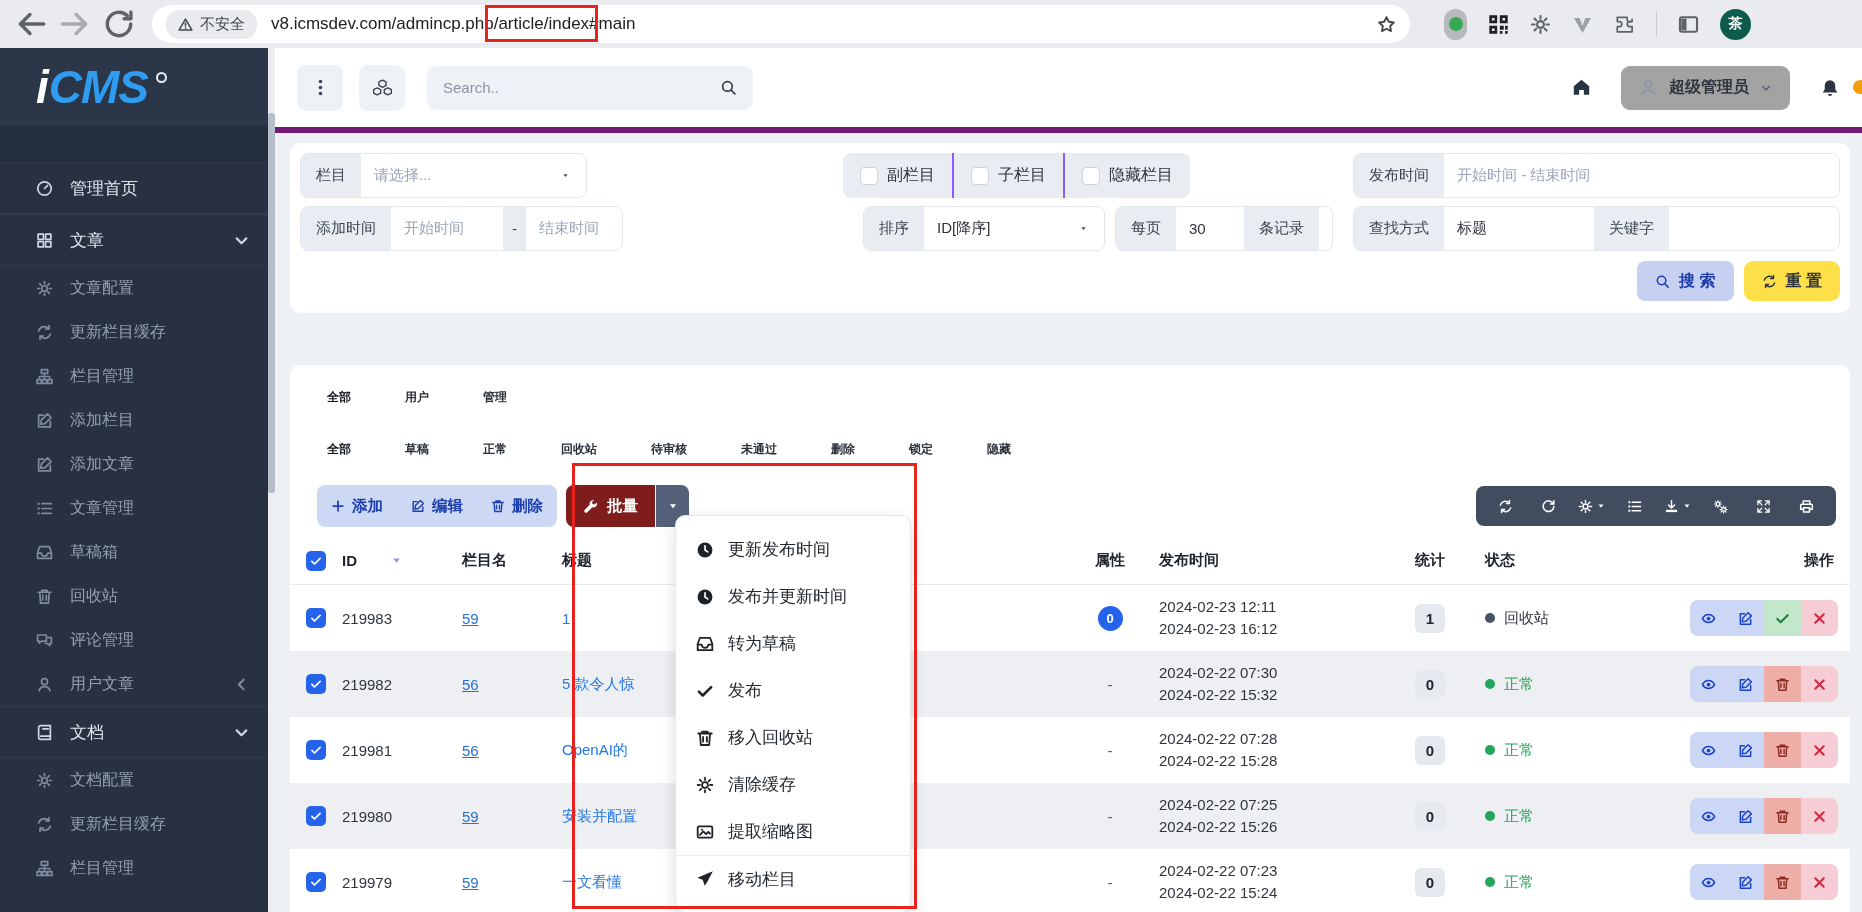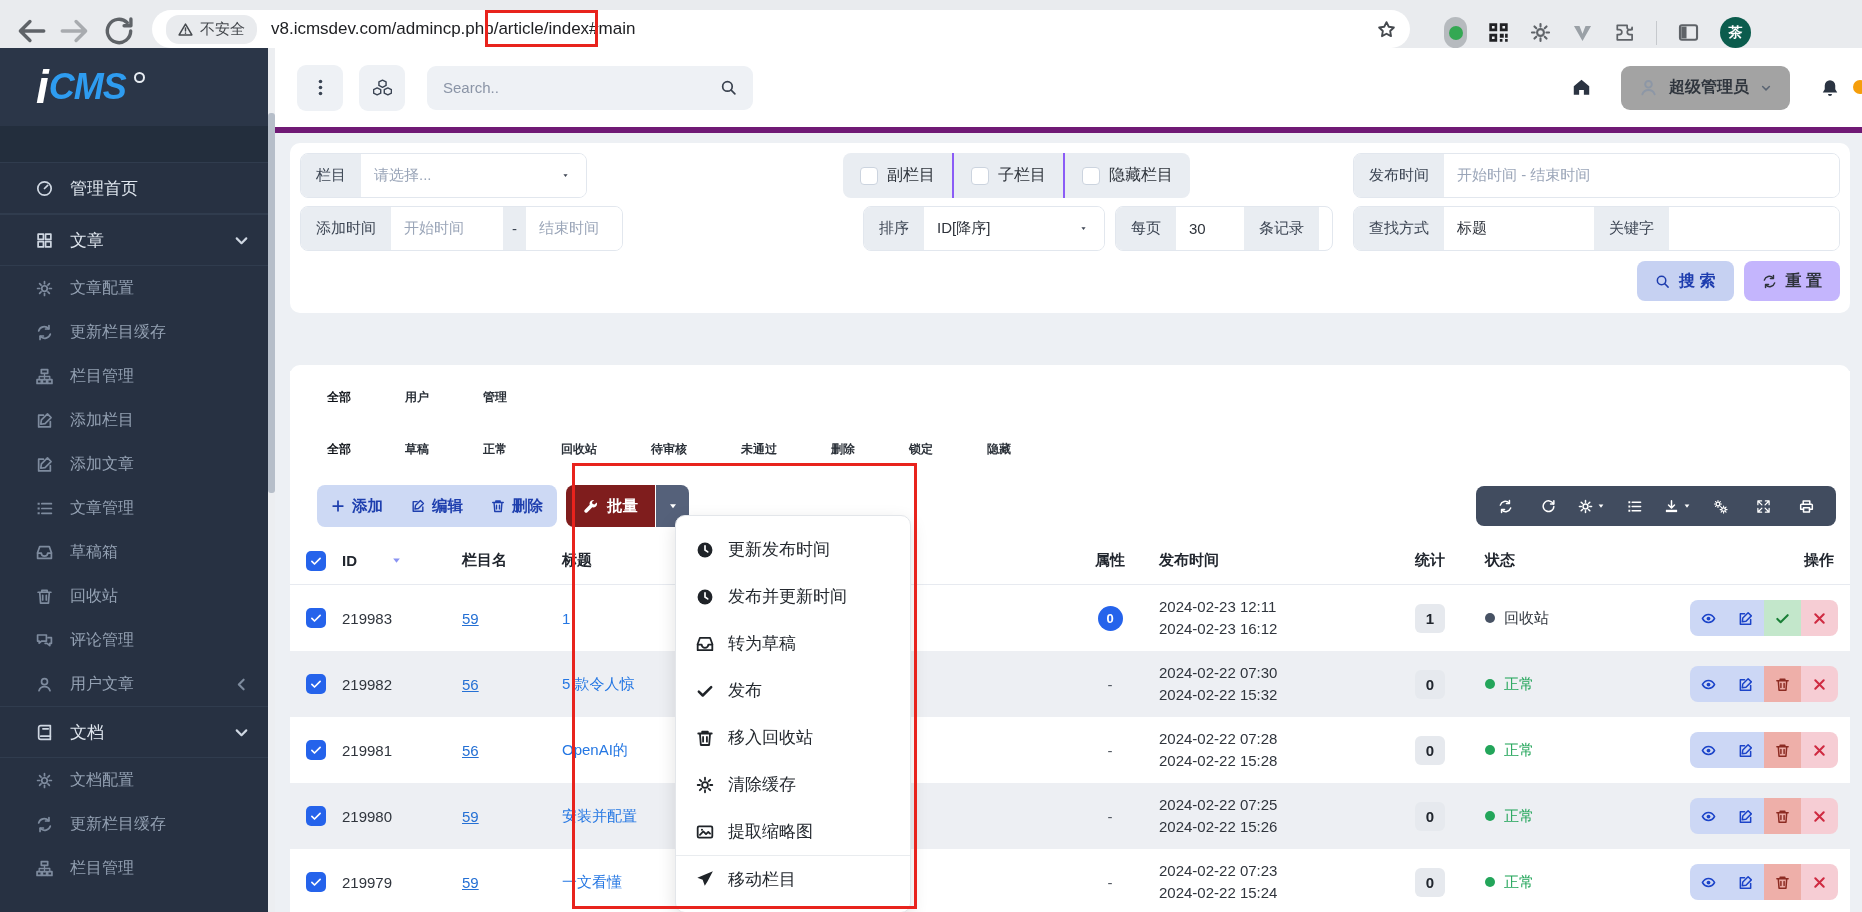--- a/index.html
+++ b/index.html
@@ -1,42 +1,42 @@
 <!DOCTYPE html>
 <html><head>
 <meta charset="utf-8">
 <style>
 * { margin:0; padding:0; box-sizing:border-box; }
 html,body { width:1862px; height:912px; overflow:hidden; font-family:"Liberation Sans", sans-serif; background:#edf0f4; }
 .ic { width:1em; height:1em; display:inline-block; flex:0 0 auto; }
 .ic svg { width:100%; height:100%; display:block; }
 
 
-.browser { height:48px; background:#e9ebee; display:flex; align-items:flex-end; padding:0 14px; gap:10px; }
+.browser { height:48px; background:#e9ebee; display:flex; align-items:center; padding:0 14px; gap:10px; }
 .nav-ic { width:34px; height:34px; display:flex; align-items:center; justify-content:center; color:#5f6368; font-size:19px; border-radius:50%; }
 .nav-ic.dis { color:#a8abaf; }
 .url-pill { width:1258px; height:38px; background:#fff; border-radius:19px; display:flex; align-items:center; padding:0 14px; margin-left:6px; }
 .sec-badge { display:flex; align-items:center; gap:7px; background:#e9ebee; border-radius:13px; padding:5px 12px; color:#45494e; font-size:15px; }
 .sec-badge .ic { font-size:15px; }
 .url-text { margin-left:14px; font-size:17px; color:#202124; white-space:nowrap; }
 .url-hl { outline:3px solid #e8231d; outline-offset:6px; }
 .url-star { margin-left:auto; color:#45494e; font-size:19px; }
 .brw-icons { display:flex; align-items:center; gap:21px; margin-left:24px; color:#5f6368; }
 .ext-oval { width:23px; height:31px; border-radius:12px; background:#b6babe; display:flex; align-items:center; justify-content:center; }
 .ext-oval i { width:14px; height:14px; border-radius:50%; background:#34a853; display:block; }
 .brw-div { width:1px; height:24px; background:#c6c9cd; }
 .avatar { width:31px; height:31px; border-radius:50%; background:#0b5c4d; color:#fff; font-size:14px; display:flex; align-items:center; justify-content:center; font-weight:bold; }
 .brw-icons .ic { font-size:21px; }
 
 
 .app { display:flex; height:864px; position:relative; }
 .sidebar { width:268px; background:#273142; flex:0 0 auto; }
 .logo { height:78px; background:#2b3648; display:flex; align-items:center; padding-left:36px; }
 .logo-i { color:#fff; font-size:46px; font-weight:bold; font-style:italic; }
-.logo-cms { color:#2e9cf0; font-size:36px; font-weight:bold; font-style:italic; letter-spacing:-1px; }
+.logo-cms { color:#2e9cf0; font-size:46px; font-weight:bold; font-style:italic; letter-spacing:-1px; }
 .logo-o { width:11px; height:11px; border:2px solid #e8edf3; border-radius:50%; margin-left:8px; margin-top:-20px; }
 .side-band { height:36px; background:#232e3d; }
 .side-item { height:44px; display:flex; align-items:center; padding:0 18px 0 36px; gap:17px; color:#93a0b2; font-size:16px; cursor:pointer; }
 .side-item .ic { font-size:17px; color:#7e8b9e; }
 .side-sec { height:52px; color:#dfe6ee; font-size:17px; border-top:1px solid #303c4e; border-bottom:1px solid #303c4e; }
 .side-sec .ic { color:#cfd7e2; }
 .side-caret { margin-left:auto; font-size:13px; color:#8d99ab; }
 .side-scroll { position:absolute; left:268px; top:0; width:7px; height:864px; background:#eceef1; }
 .side-thumb { position:absolute; left:0; top:65px; width:7px; height:380px; background:#b6bec9; border-radius:3px; }
 
@@ -69,21 +69,21 @@
 .field input { border:none; outline:none; font-size:15px; color:#2e333b; width:100%; font-family:inherit; }
 .field input::placeholder { color:#9aa5b8; }
 .fcaret { margin-left:auto; color:#3f4654; font-size:11px; padding-right:4px; }
 .chkgroup { height:45px; background:#e9edf2; border-radius:8px; display:flex; overflow:hidden; }
 .chk-item { display:flex; align-items:center; gap:9px; padding:0 17px; border-right:2px solid #8b5cf6; font-size:16px; color:#2e333b; cursor:pointer; }
 .chk-item:last-child { border-right:none; }
 .chkbox { width:18px; height:18px; background:#fff; border:1px solid #ccd4df; border-radius:4px; }
 .btnrow { display:flex; justify-content:flex-end; margin-top:10px; gap:10px; }
 .btn { height:40px; border-radius:8px; display:flex; align-items:center; justify-content:center; gap:9px; font-size:16px; font-weight:bold; padding:0 18px; cursor:pointer; border:none; font-family:inherit; }
 .btn-search { background:#c6d1f2; color:#1d3cae; }
-.btn-reset { background:#c4b5fd; color:#2e333b; }
+.btn-reset { background:#fde047; color:#2e333b;border-radius:9px; }
 .btn .ic { font-size:15px; }
 
 .gapband { height:52px; }
 
 
 .list-card { border-radius:10px 10px 0 0; height:567px; padding-top:6px; }
 .tabs { display:flex; height:52px; align-items:center; padding-left:10px; background:#fff; }
 .tab { padding:0 27px; height:40px; display:flex; align-items:center; font-size:12px; font-weight:bold; color:#21262e; cursor:pointer; border-radius:7px; }
 .tab.active { background:#fff; color:#0d1117; }
 .tab.dim { color:#2a3038; }

